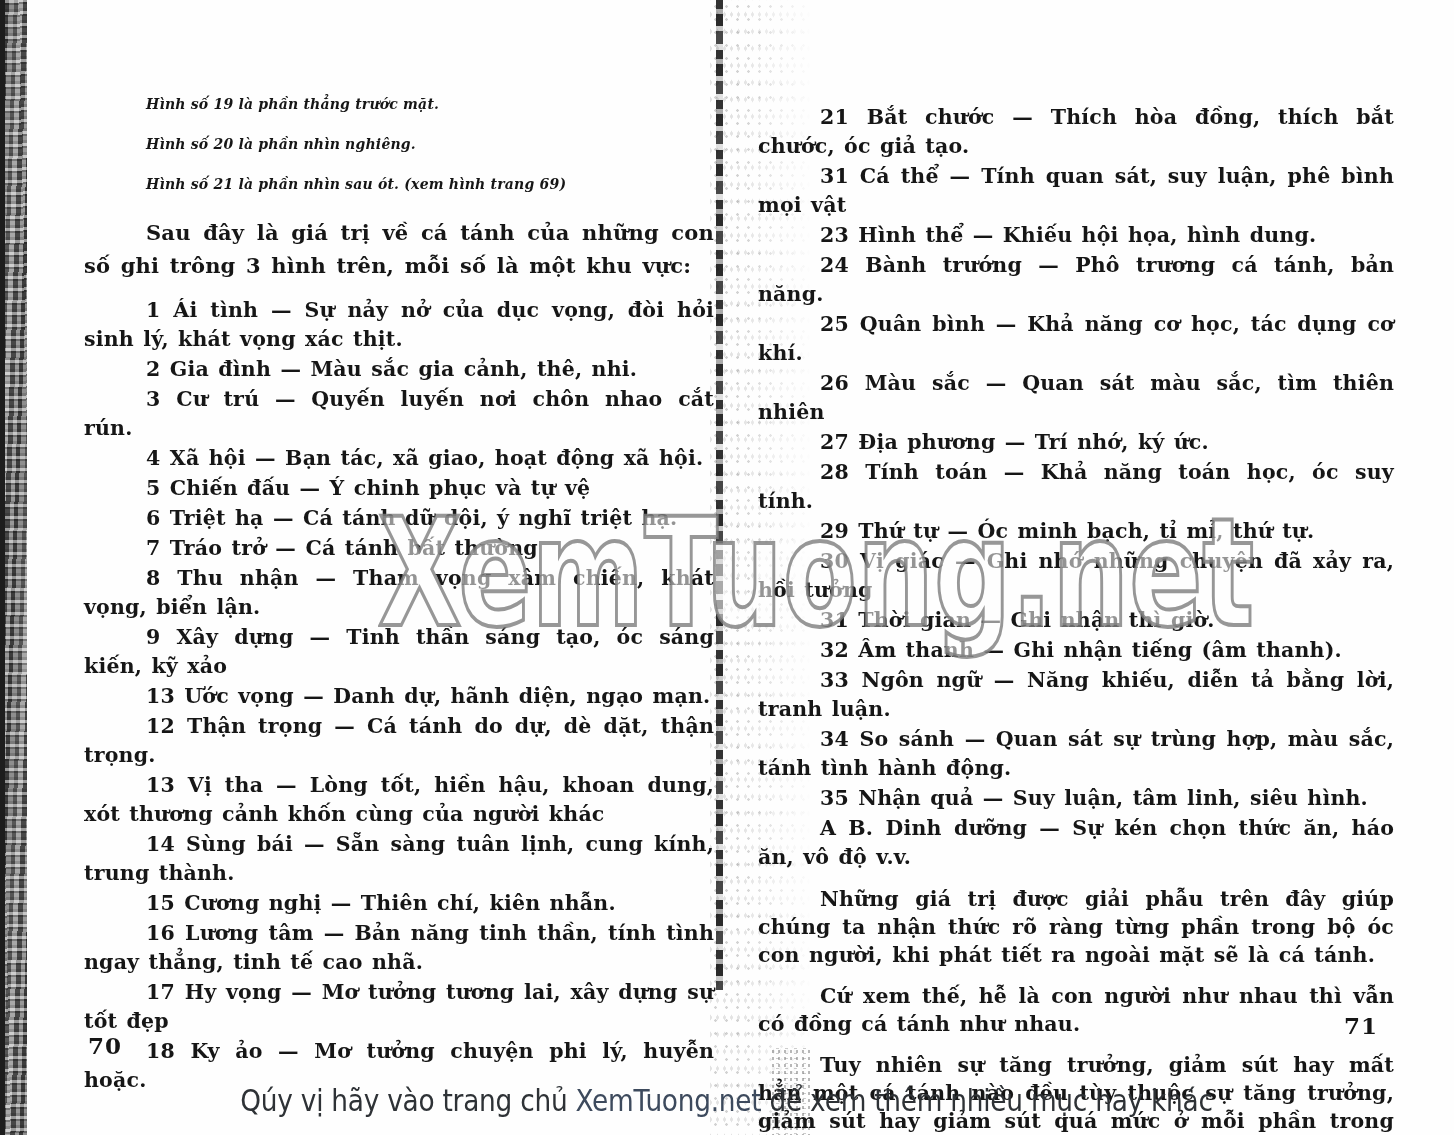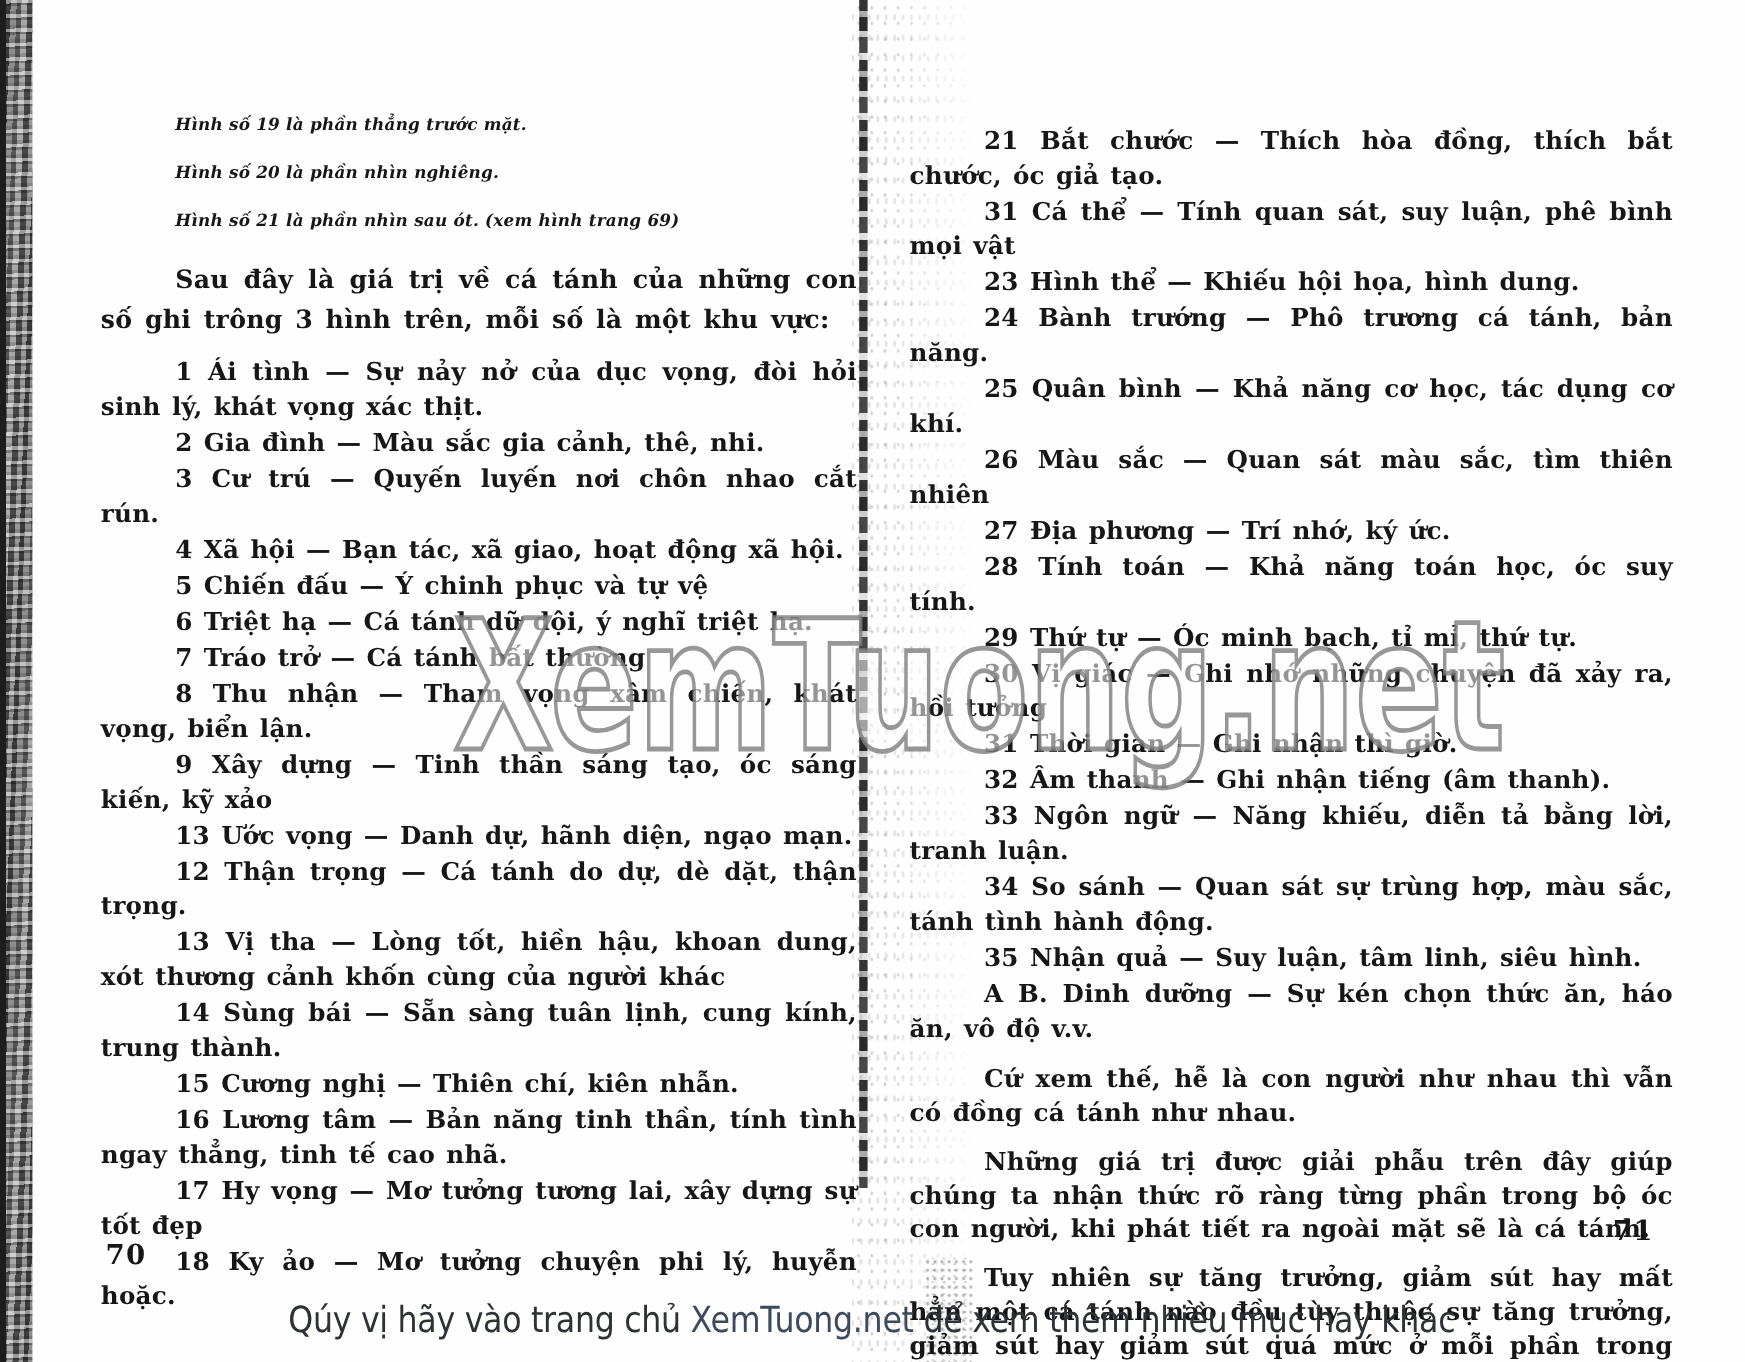--- a/index.html
+++ b/index.html
@@ -155,22 +155,22 @@
         <p><span>29</span> <span>Thứ tự</span> <span>— Óc minh bạch, tỉ mỉ, thứ tự.</span></p>
         <p><span>30</span> <span>Vị giác</span> <span>— Ghi nhớ những chuyện đã xảy ra, hồi tưởng</span></p>
         <p><span>31</span> <span>Thời gian</span> <span>— Ghi nhận thì giờ.</span></p>
         <p><span>32</span> <span>Âm thanh</span> <span>— Ghi nhận tiếng (âm thanh).</span></p>
         <p><span>33</span> <span>Ngôn ngữ</span> <span>— Năng khiếu, diễn tả bằng lời, tranh luận.</span></p>
         <p><span>34</span> <span>So sánh</span> <span>— Quan sát sự trùng hợp, màu sắc, tánh tình hành động.</span></p>
         <p><span>35</span> <span>Nhận quả</span> <span>— Suy luận, tâm linh, siêu hình.</span></p>
         <p><span>A B.</span> <span>Dinh dưỡng</span> <span>— Sự kén chọn thức ăn, háo ăn, vô độ v.v.</span></p>
       </div>
     <div class="paras">
+        <p>Những giá trị được giải phẫu trên đây giúp chúng ta nhận thức rõ ràng từng phần trong bộ óc con người, khi phát tiết ra ngoài mặt sẽ là cá tánh.</p>
         <p>Cứ xem thế, hễ là con người như nhau thì vẫn có đồng cá tánh như nhau.</p>
-        <p>Những giá trị được giải phẫu trên đây giúp chúng ta nhận thức rõ ràng từng phần trong bộ óc con người, khi phát tiết ra ngoài mặt sẽ là cá tánh.</p>
         <p>Tuy nhiên sự tăng trưởng, giảm sút hay mất hẳn một cá tánh nào đều tùy thuộc sự tăng trưởng, giảm sút hay giảm sút quá mức ở mỗi phần trong các khu vực ấy.</p>
       </div>
   </main>
 
   <div class="pagenum pn-l">70</div>
   <div class="pagenum pn-r">71</div>
 
   <div class="watermark">XemTuong.net</div>
 
   <footer class="footerbar">

